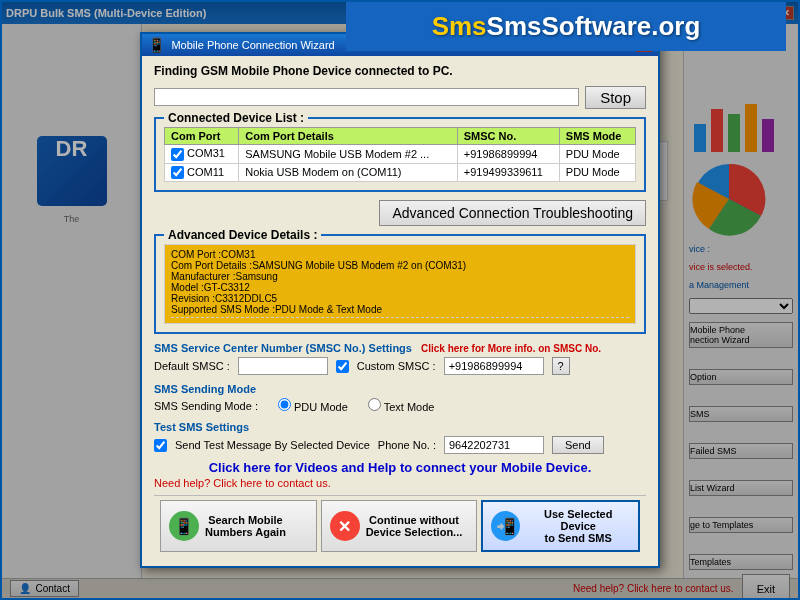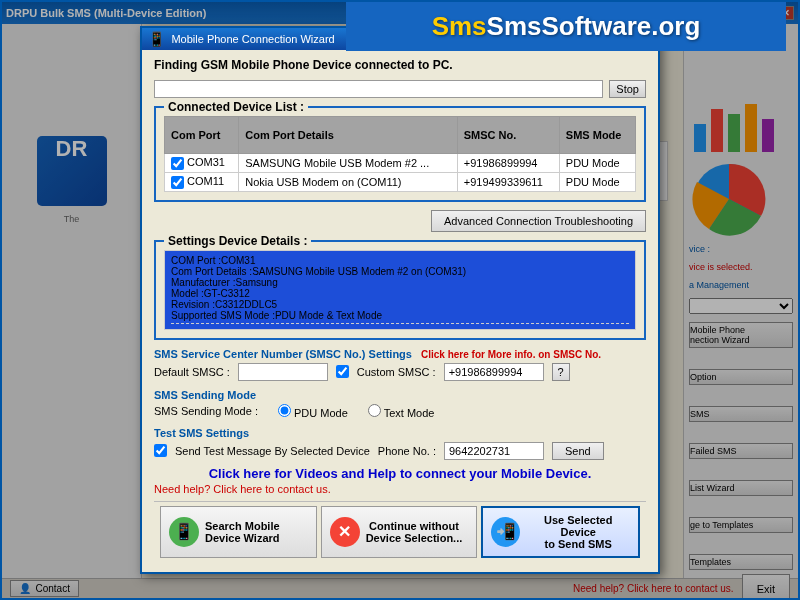--- a/index.html
+++ b/index.html
@@ -157,24 +157,24 @@
     
     .progress-row {
       display: flex; align-items: center; gap: 6px; margin-bottom: 8px;
     }
     .progress-bar-container {
       flex: 1; height: 18px;
       background: white;
       border: 1px solid #999;
     }
     .stop-btn {
-      padding: 2px 6px;
+      padding: 2px 14px;
       background: linear-gradient(to bottom, #f0f0f0, #d0d0d0);
       border: 1px solid #888;
-      font-size: 11px;
+      font-size: 15px;
       cursor: pointer;
     }
 
     
     .group-box {
       border: 2px solid #1565c0;
       padding: 4px 8px 8px;
       margin-bottom: 8px;
       position: relative;
     }
@@ -189,50 +189,50 @@
     }
 
     
     .device-table {
       width: 100%;
       border-collapse: collapse;
       font-size: 11px;
       margin-top: 4px;
     }
     .device-table th {
-      background: #a3a3a3;
+      background: #bef264;
       border: 1px solid #999;
-      padding: 12px 6px;
+      padding: 2px 6px;
       text-align: left;
       font-weight: bold;
     }
     .device-table td {
       border: 1px solid #ccc;
       padding: 2px 6px;
       background: white;
     }
 
     
     .cb { width: 13px; height: 13px; vertical-align: middle; margin-right: 3px; }
 
     
     .advanced-btn {
       float: right;
       padding: 4px 12px;
       background: linear-gradient(to bottom, #f0f0f0, #d8d8d8);
       border: 1px solid #888;
-      font-size: 11px;
+      font-size: 14px;
       cursor: pointer;
       margin-bottom: 4px;
     }
 
     
     .details-box {
       border: 1px solid #ccc;
-      background: #1d4ed8;
+      background: #eab308;
       padding: 4px 6px;
       font-size: 10px;
       min-height: 80px;
       overflow-y: auto;
       margin-top: 4px;
     }
 
     
     .settings-section { margin-top: 8px; }
     .settings-label {
@@ -545,21 +545,21 @@
         </div>
 
         <div style="display:flex;align-items:flex-start;gap:8px;margin-bottom:4px;">
           <div style="flex:1;">
             
           </div>
           <button class="advanced-btn">Advanced Connection Troubleshooting</button>
         </div>
 
         <div class="group-box" style="margin-top:0;">
-          <span class="group-box-title">Settings Device Details :</span>
+          <span class="group-box-title">Advanced Device Details :</span>
           <div class="details-box">
             <div>COM Port :COM31</div>
             <div>Com Port Details :SAMSUNG Mobile USB Modem #2 on (COM31)</div>
             <div>Manufacturer :Samsung</div>
             <div>Model :GT-C3312</div>
             <div>Revision :C3312DDLC5</div>
             <div style="border-bottom:1px dashed #ccc;padding-bottom:2px;">Supported SMS Mode :PDU Mode &amp; Text Mode</div>
           </div>
         </div>
 
@@ -604,21 +604,21 @@
           </div>
         </div>
 
         <div class="help-video">Click here for Videos and Help to connect your Mobile Device.</div>
         <div class="help-contact">Need help? Click here to contact us.</div>
 
         <div class="bottom-buttons">
           <button class="action-btn">
             <div class="btn-icon green">📱</div>
             <span style="white-space:pre-line;">Search Mobile
-Device Wizard</span>
+Numbers Again</span>
           </button>
           <button class="action-btn">
             <div class="btn-icon red">✕</div>
             <span style="white-space:pre-line;">Continue without
 Device Selection...</span>
           </button>
           <button class="action-btn primary">
             <div class="btn-icon blue">📲</div>
             <span style="white-space:pre-line;">Use Selected Device
 to Send SMS</span>

